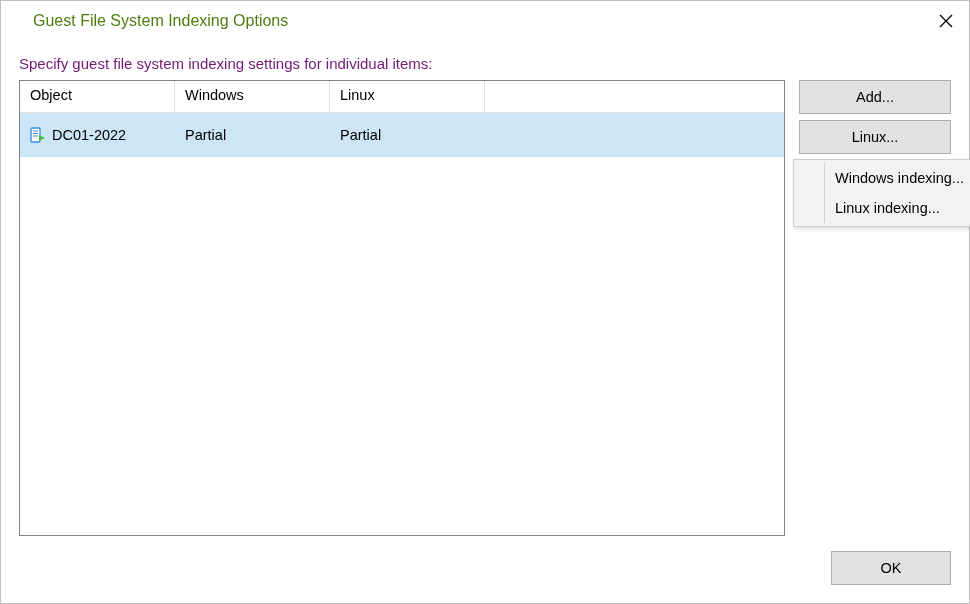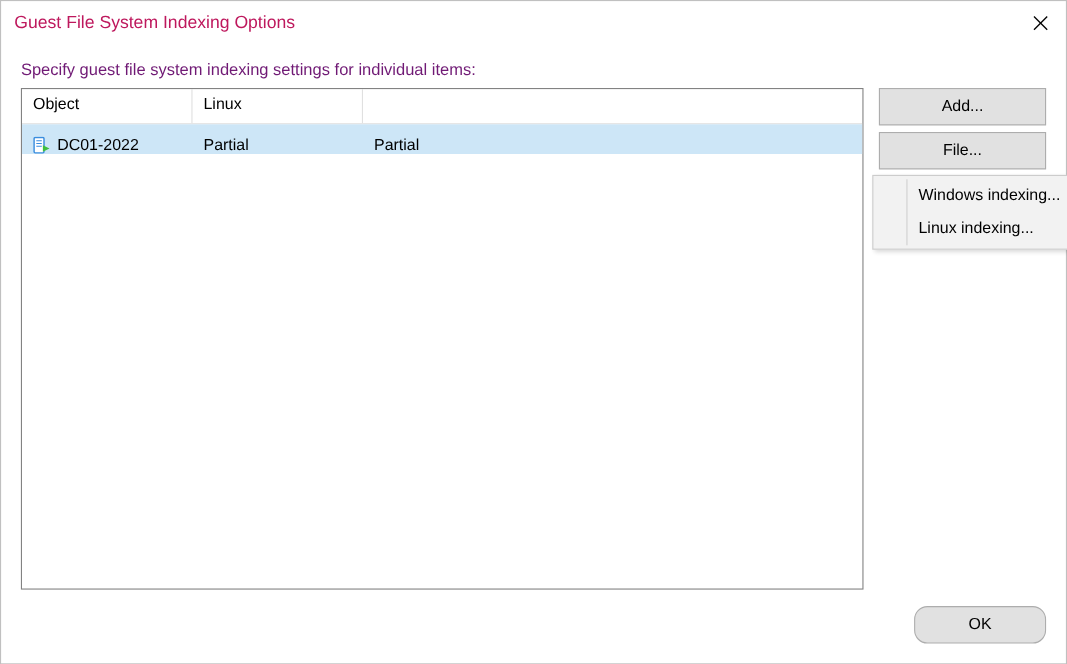--- a/index.html
+++ b/index.html
@@ -16,26 +16,26 @@
     }
     .dialog {
       width: 970px;
       height: 604px;
       border: 1px solid #c0c0c0;
       background: #fff;
       position: relative;
     }
     .titlebar {
       height: 40px;
-      padding: 0 0 0 12px;
+      padding: 0 0 0 32px;
       display: flex;
       align-items: center;
       justify-content: space-between;
       font-size: 16px;
-      color: #be185d;
+      color: #4d7c0f;
     }
     .titlebar .close {
       width: 46px;
       height: 40px;
       display: flex;
       align-items: center;
       justify-content: center;
       font-size: 17px;
       font-weight: 300;
       cursor: pointer;
@@ -76,22 +76,22 @@
       font-size: 14.5px;
       color: #000;
       border-right: 1px solid #e0e0e0;
     }
     .col-object { width: 155px; }
     .col-windows { width: 155px; }
     .col-linux { width: 155px; }
     .col-rest { flex: 1; border-right: none !important; }
     .list-row {
       display: flex;
-      height: 27px;
-      align-items: flex-end;
+      height: 44px;
+      align-items: center;
       background: #cde6f7;
     }
     .list-row .cell {
       padding: 0 10px;
       font-size: 14.5px;
       color: #000;
       display: flex;
       align-items: center;
       gap: 6px;
     }
@@ -118,21 +118,21 @@
       align-items: center;
       justify-content: center;
     }
     .footer {
       position: absolute;
       right: 18px;
       bottom: 18px;
       display: flex;
       gap: 14px;
     }
-    .footer .btn { width: 120px; border-radius: 12px; }
+    .footer .btn { width: 120px; }
     
     .dropdown {
       position: absolute;
       top: 79px;
       left: -6px;
       width: 265px;
       background: #f2f2f2;
       border: 1px solid #cccccc;
       box-shadow: 2px 2px 4px rgba(0,0,0,0.15);
       padding: 3px 3px;
@@ -171,20 +171,21 @@
     </div>
   </div>
 
   <div class="content">
     <div class="instruction">Specify guest file system indexing settings for individual items:</div>
 
     <div class="main-area">
       <div class="list-panel">
         <div class="list-header">
           <div class="col col-object">Object</div>
+          <div class="col col-windows">Windows</div>
           <div class="col col-linux">Linux</div>
           <div class="col col-rest"></div>
         </div>
         <div class="list-row">
           <div class="cell col-object">
             <svg class="vm-icon" viewBox="0 0 16 16">
               <rect x="1" y="1" width="9" height="14" rx="1" fill="#fff" stroke="#3a8dde" stroke-width="1.3"></rect>
               <line x1="3" y1="4" x2="8" y2="4" stroke="#3a8dde" stroke-width="1"></line>
               <line x1="3" y1="6.5" x2="8" y2="6.5" stroke="#3a8dde" stroke-width="1"></line>
               <line x1="3" y1="9" x2="8" y2="9" stroke="#3a8dde" stroke-width="1"></line>
@@ -193,21 +194,21 @@
             <span>DC01-2022</span>
           </div>
           <div class="cell col-windows">Partial</div>
           <div class="cell col-linux">Partial</div>
           <div class="cell col-rest"></div>
         </div>
       </div>
 
       <div class="side-buttons">
         <div class="btn">Add...</div>
-        <div class="btn">File...</div>
+        <div class="btn">Linux...</div>
 
         <div class="dropdown">
           <div class="menu-gutter"></div>
           <div class="menu-item">Windows indexing...</div>
           <div class="menu-item">Linux indexing...</div>
         </div>
       </div>
     </div>
 
     <div class="footer">

